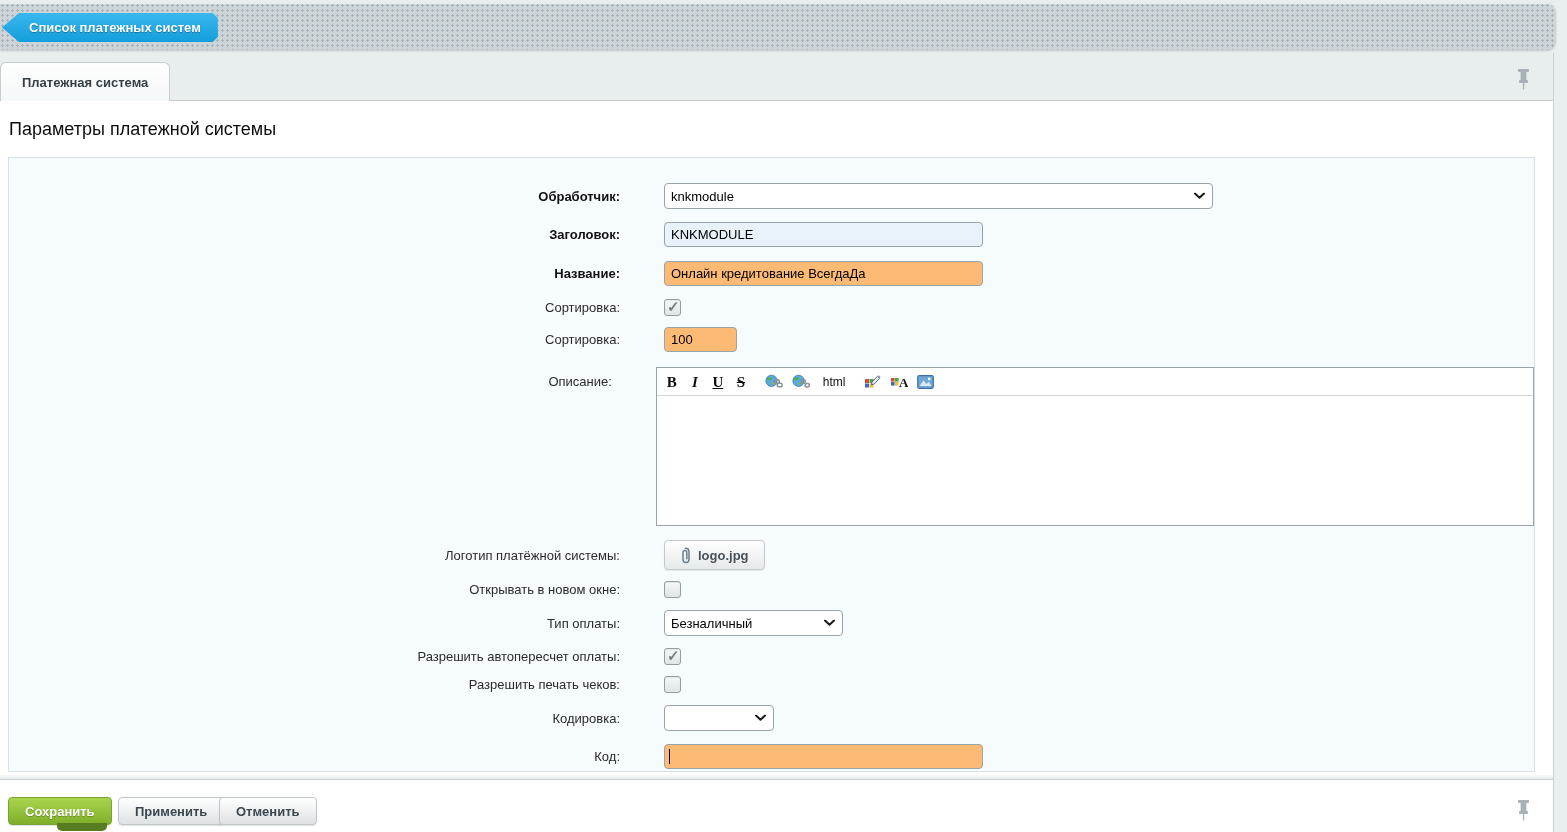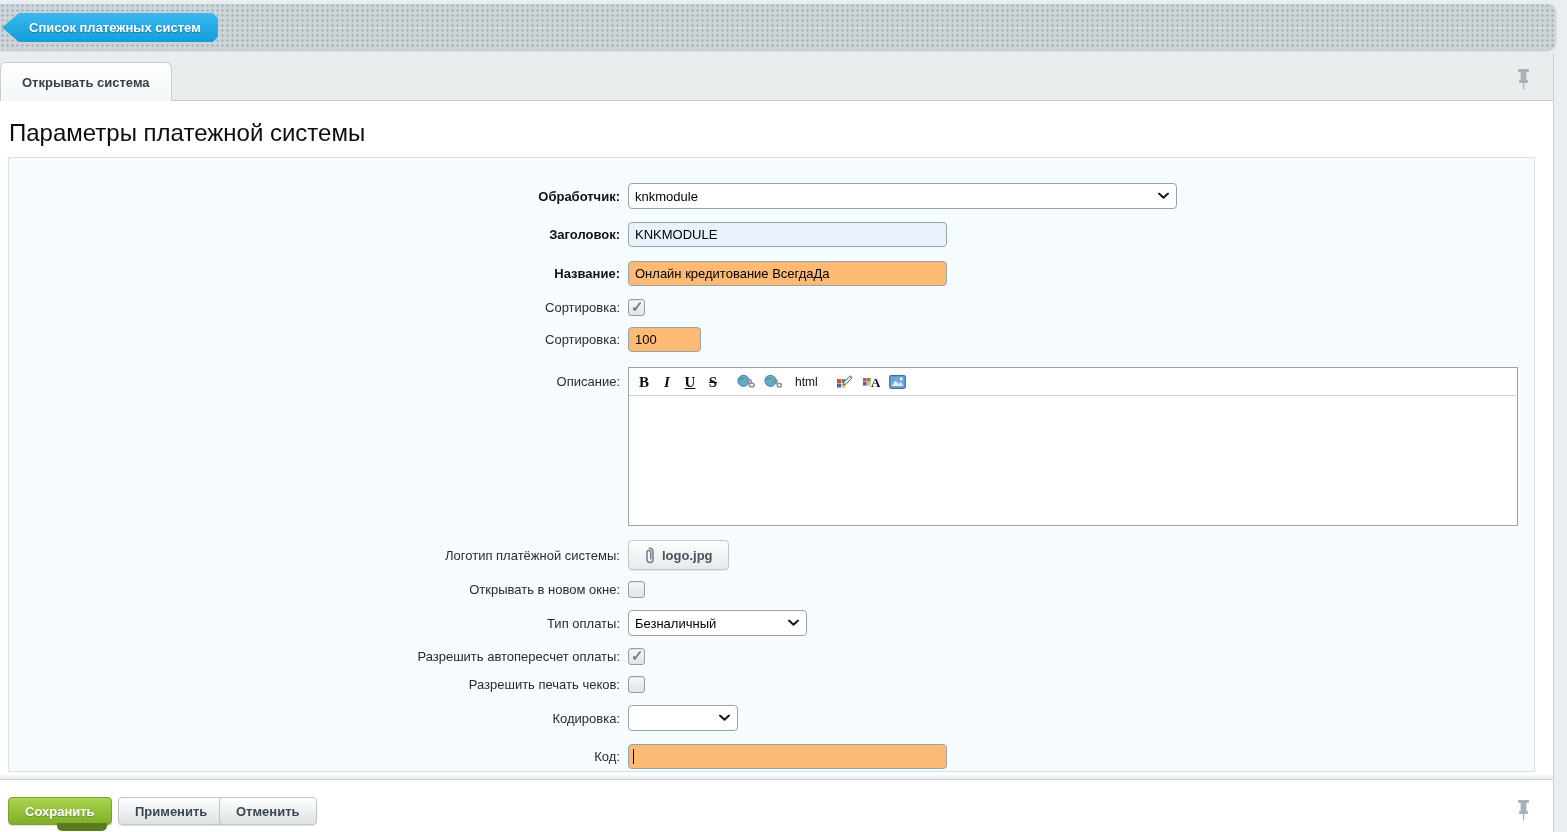--- a/index.html
+++ b/index.html
@@ -26,26 +26,26 @@
   .tabstrip{position:absolute;left:0;top:0;width:100%;height:47px;background:#e8eded;
     border-bottom:1px solid #c6ced2;}
   .tab{position:absolute;left:0;bottom:-1px;height:38px;padding:0 21px;
     background:linear-gradient(#fefefe,#f4f8f8);
     border:1px solid #c6ced2;border-bottom:none;border-radius:6px 6px 0 0;
     display:flex;align-items:center;font-weight:bold;color:#353f47;cursor:pointer;}
   .pin{position:absolute;cursor:pointer;}
   .pin-top{right:22px;top:13px;}
   .pin-bottom{left:1516px;top:744px;}
 
-  .page-title{position:absolute;left:9px;top:66px;font-size:24px;color:#0d0d0d;white-space:nowrap;}
+  .page-title{position:absolute;left:9px;top:66px;font-size:18px;color:#0d0d0d;white-space:nowrap;}
 
   
   .panel{position:absolute;left:8px;top:104px;width:1527px;height:615px;
     background:#f6fbfd;border:1px solid #d6e2e6;box-sizing:border-box;}
-  .row{position:absolute;left:0;right:0;display:flex;align-items:center;}
+  .row{position:absolute;left:0;right:0;display:flex;align-items:center;gap:36px;}
   .row .lbl{width:611px;margin-right:8px;text-align:right;color:#2b2b2b;white-space:nowrap;}
   .row .lbl.req{font-weight:bold;color:#111;}
   .r1{top:25px;}  .r2{top:64px;}  .r3{top:103px;} .r4{top:141px;}
   .r5{top:169px;} .r6{top:209px;align-items:flex-start;}
   .r6 .lbl{padding-top:7px;}
   .r7{top:382px;} .r8{top:423px;} .r9{top:452px;} .r10{top:490px;}
   .r11{top:518px;} .r12{top:547px;} .r13{top:586px;}
 
   .inp{height:25px;border:1px solid #98a4ab;border-radius:4px;background:#fdba74;
     padding:0 6px;font:13px "Liberation Sans",sans-serif;color:#000;box-sizing:border-box;}
@@ -107,21 +107,21 @@
 
 <div class="viewport">
 
   <div class="topbar">
     <div class="back-btn">Список платежных систем</div>
   </div>
 
   <div class="card">
 
     <div class="tabstrip">
-      <div class="tab">Открывать система</div>
+      <div class="tab">Платежная система</div>
       <div class="pin pin-top">
         <svg width="15" height="26" viewBox="0 0 15 26">
           <rect x="2" y="3" width="11" height="3" rx="1" fill="#a7b1b7"></rect>
           <rect x="4.6" y="6" width="5.8" height="8" fill="#a7b1b7"></rect>
           <rect x="3" y="14" width="9" height="3" rx="1" fill="#a7b1b7"></rect>
           <rect x="6.9" y="17" width="1.3" height="6.5" fill="#a7b1b7"></rect>
         </svg>
       </div>
     </div>
 

